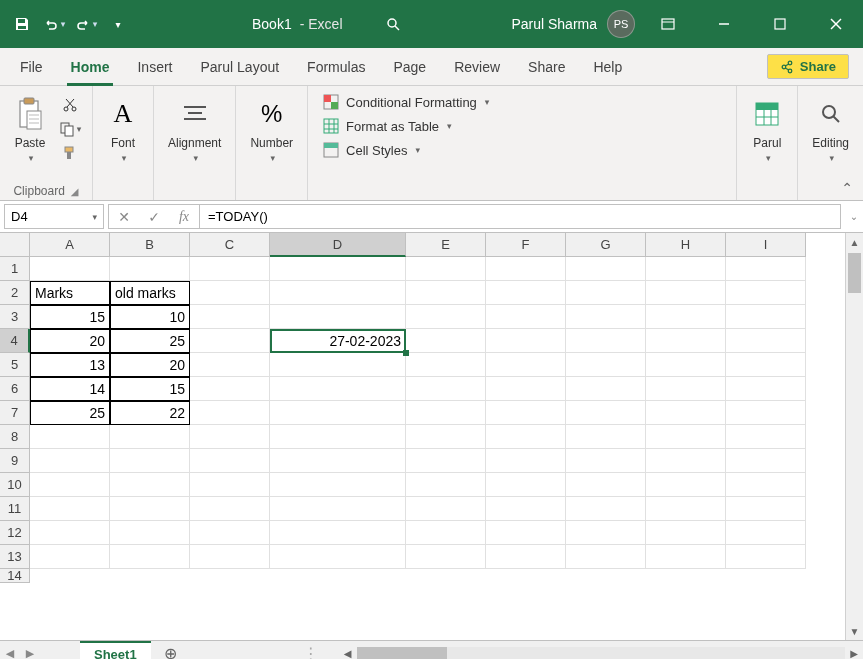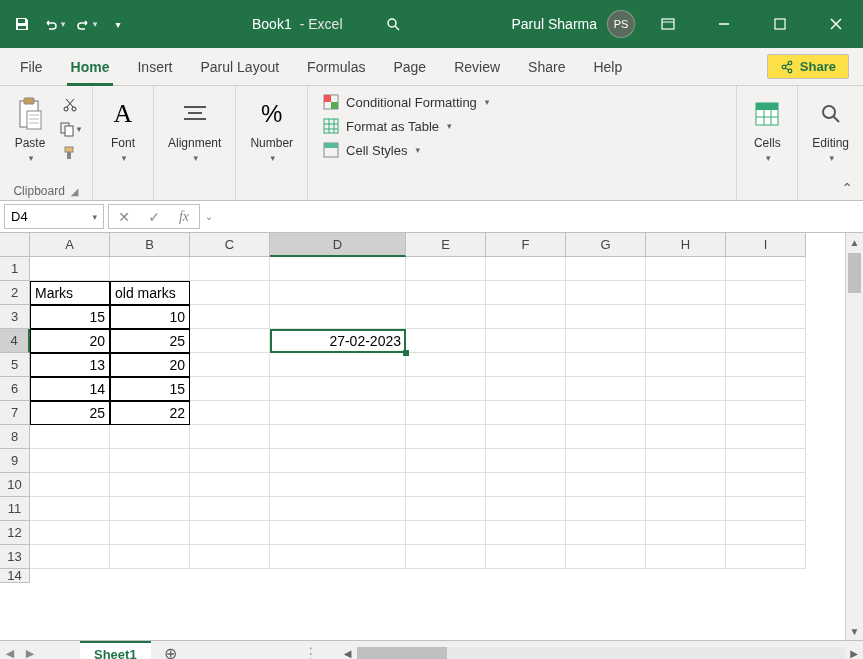--- a/index.html
+++ b/index.html
@@ -295,21 +295,21 @@
       <div class="ribbon-big-btn">
         <div class="ribbon-big-icon">
             <svg width="26" height="26">
               <rect x="2" y="2" width="22" height="22" fill="#fff" stroke="#3a7"></rect>
               <rect x="2" y="2" width="22" height="7" fill="#3a7"></rect>
               <line x1="2" y1="16" x2="24" y2="16" stroke="#3a7"></line>
               <line x1="10" y1="2" x2="10" y2="24" stroke="#3a7"></line>
               <line x1="17" y1="2" x2="17" y2="24" stroke="#3a7"></line>
             </svg>
           </div>
-        <div class="ribbon-big-label"><span>Cells</span><br><span class="chev">▾</span></div>
+        <div class="ribbon-big-label"><span>Parul</span><br><span class="chev">▾</span></div>
       </div>
     </div>
     <div class="ribbon-group-label"></div>
   </div>
 
   <div class="ribbon-group" style="border-right:none;">
     <div class="ribbon-group-body">
       <div class="ribbon-big-btn">
         <div class="ribbon-big-icon">
             <svg width="24" height="24">
@@ -329,20 +329,21 @@
 <div class="formula-bar">
   <div class="name-box">
     <span>D4</span>
     <span class="chev">▾</span>
   </div>
   <div class="fb-btns">
     <div class="fb-btn">✕</div>
     <div class="fb-btn">✓</div>
     <div class="fb-btn fb-fx">fx</div>
   </div>
+  <input class="formula-input" value="=TODAY()" style="">
   <div class="fb-expand">⌄</div>
 </div>
 
 <div class="grid-area">
   <div class="corner"></div>
   <div class="col-headers">
     <div class="col-header">A</div>
     <div class="col-header">B</div>
     <div class="col-header">C</div>
     <div class="col-header wide selected">D</div>

